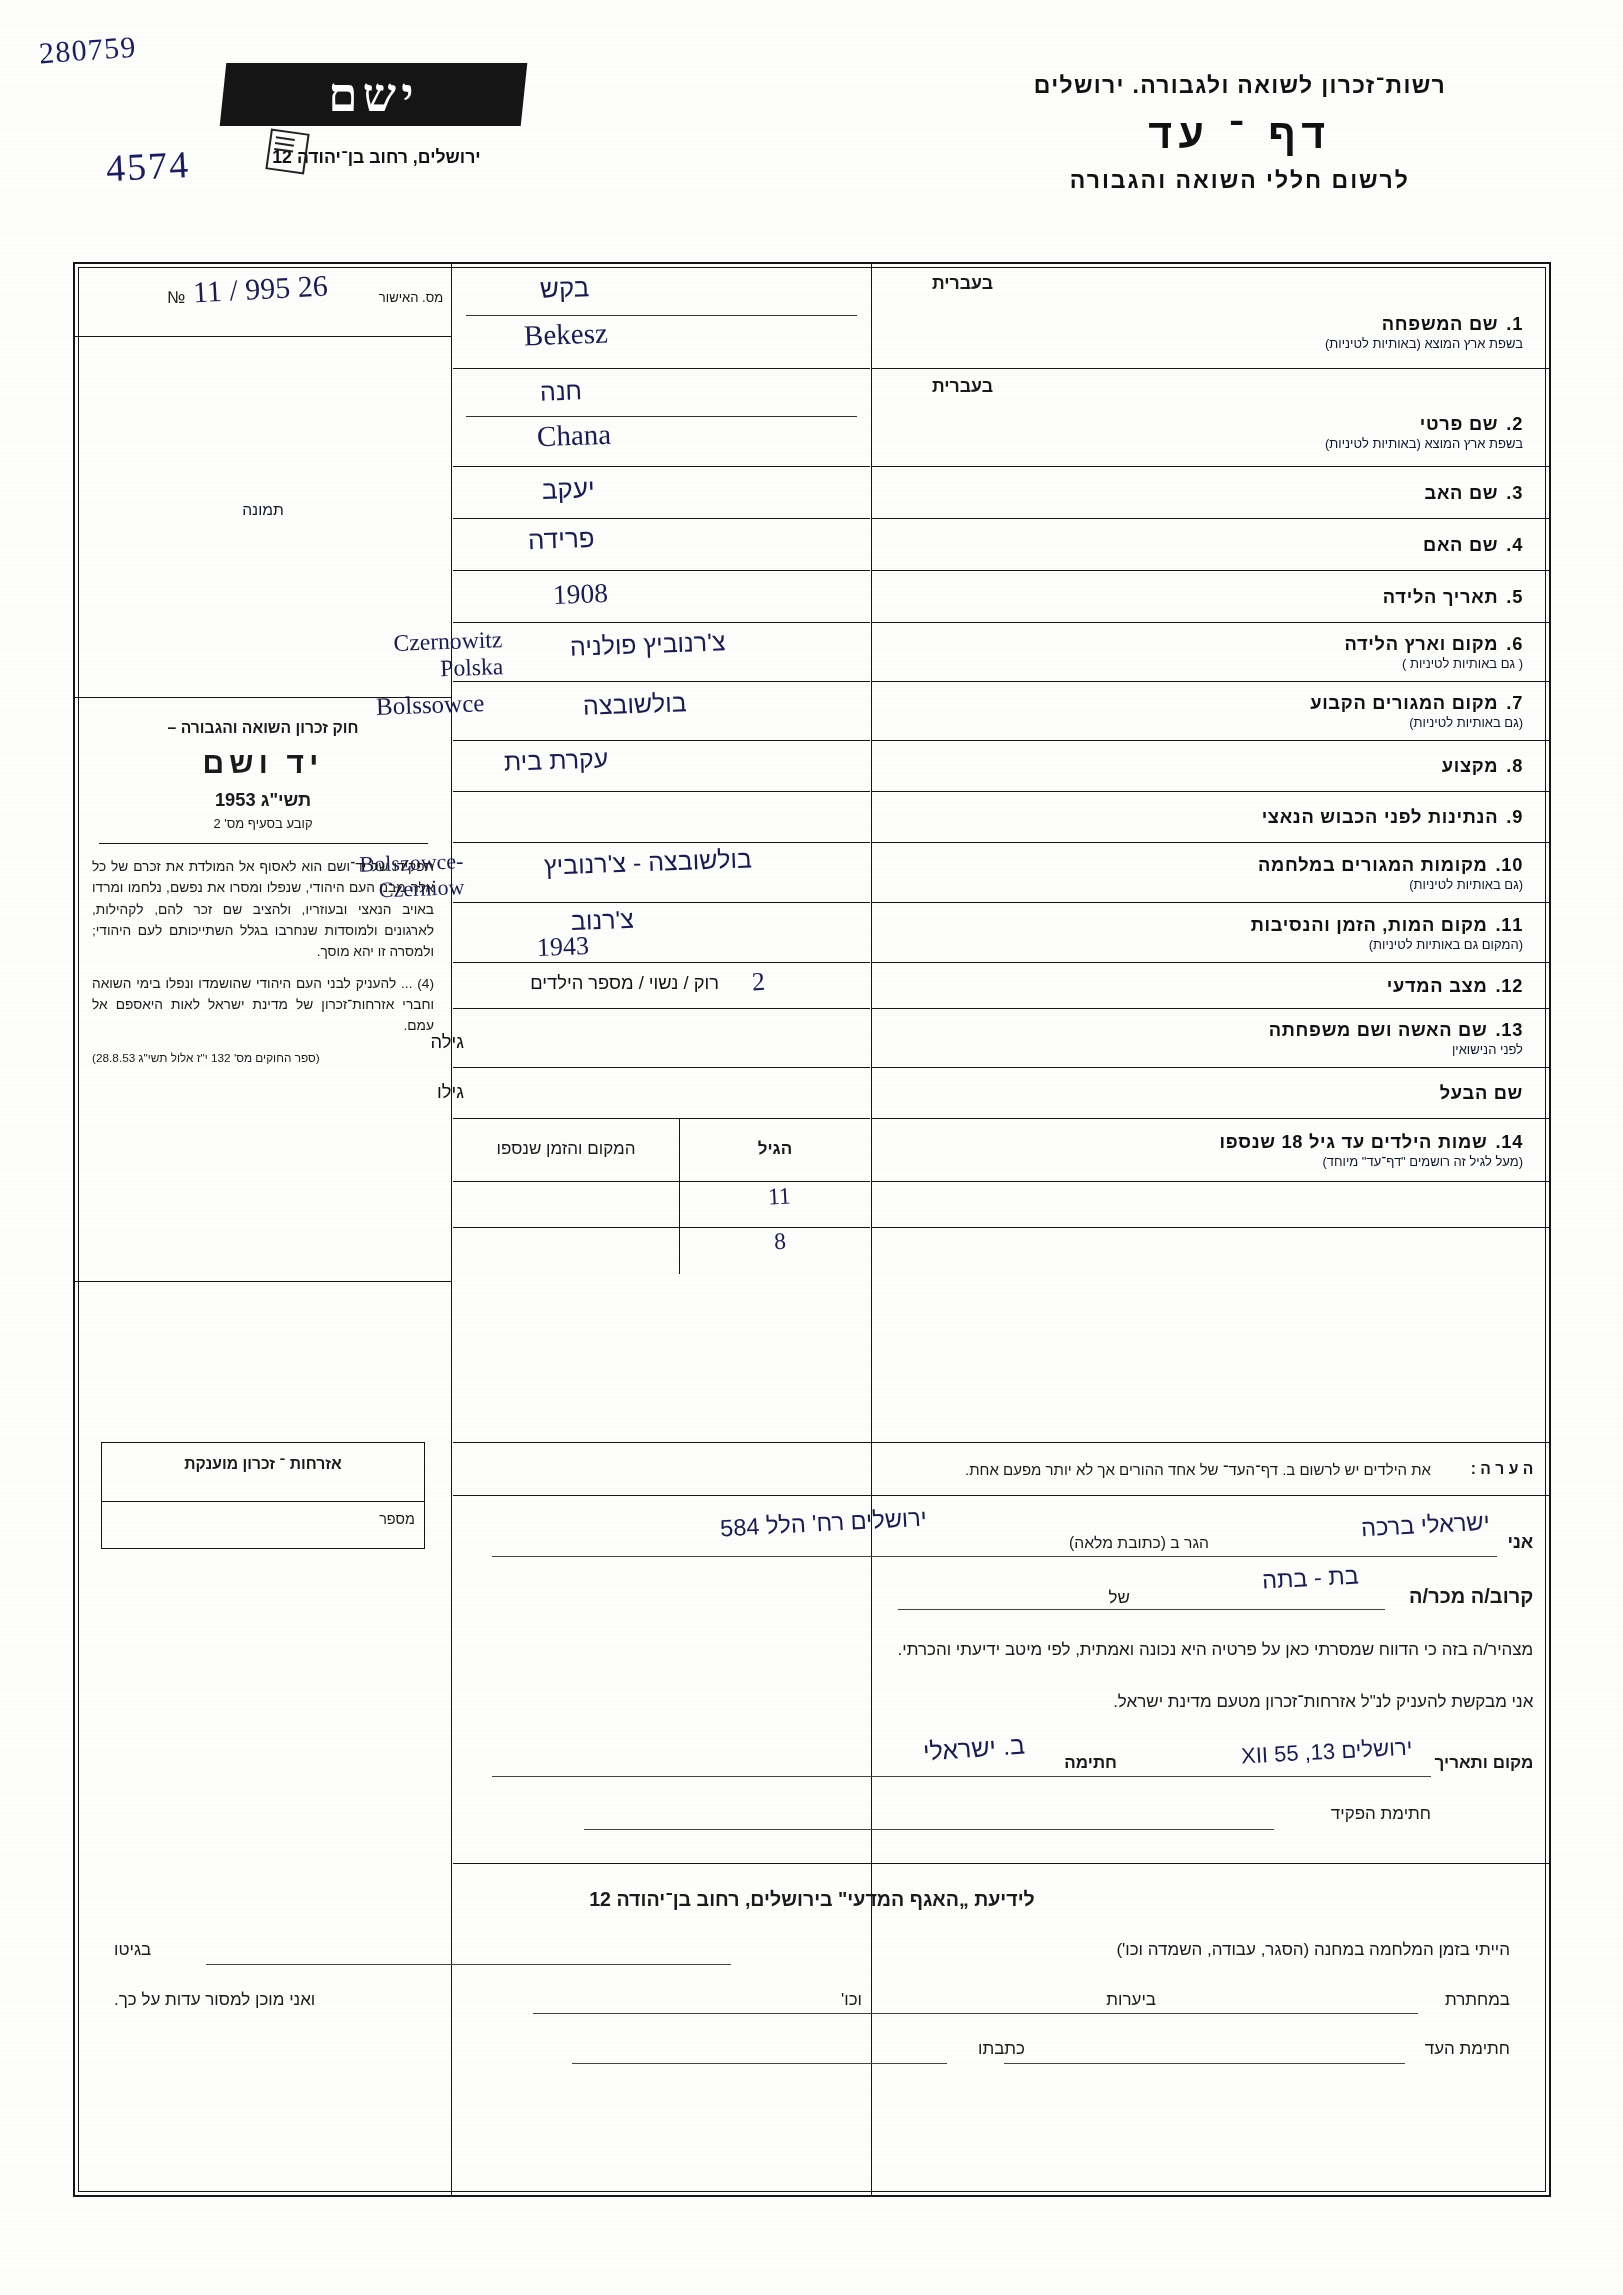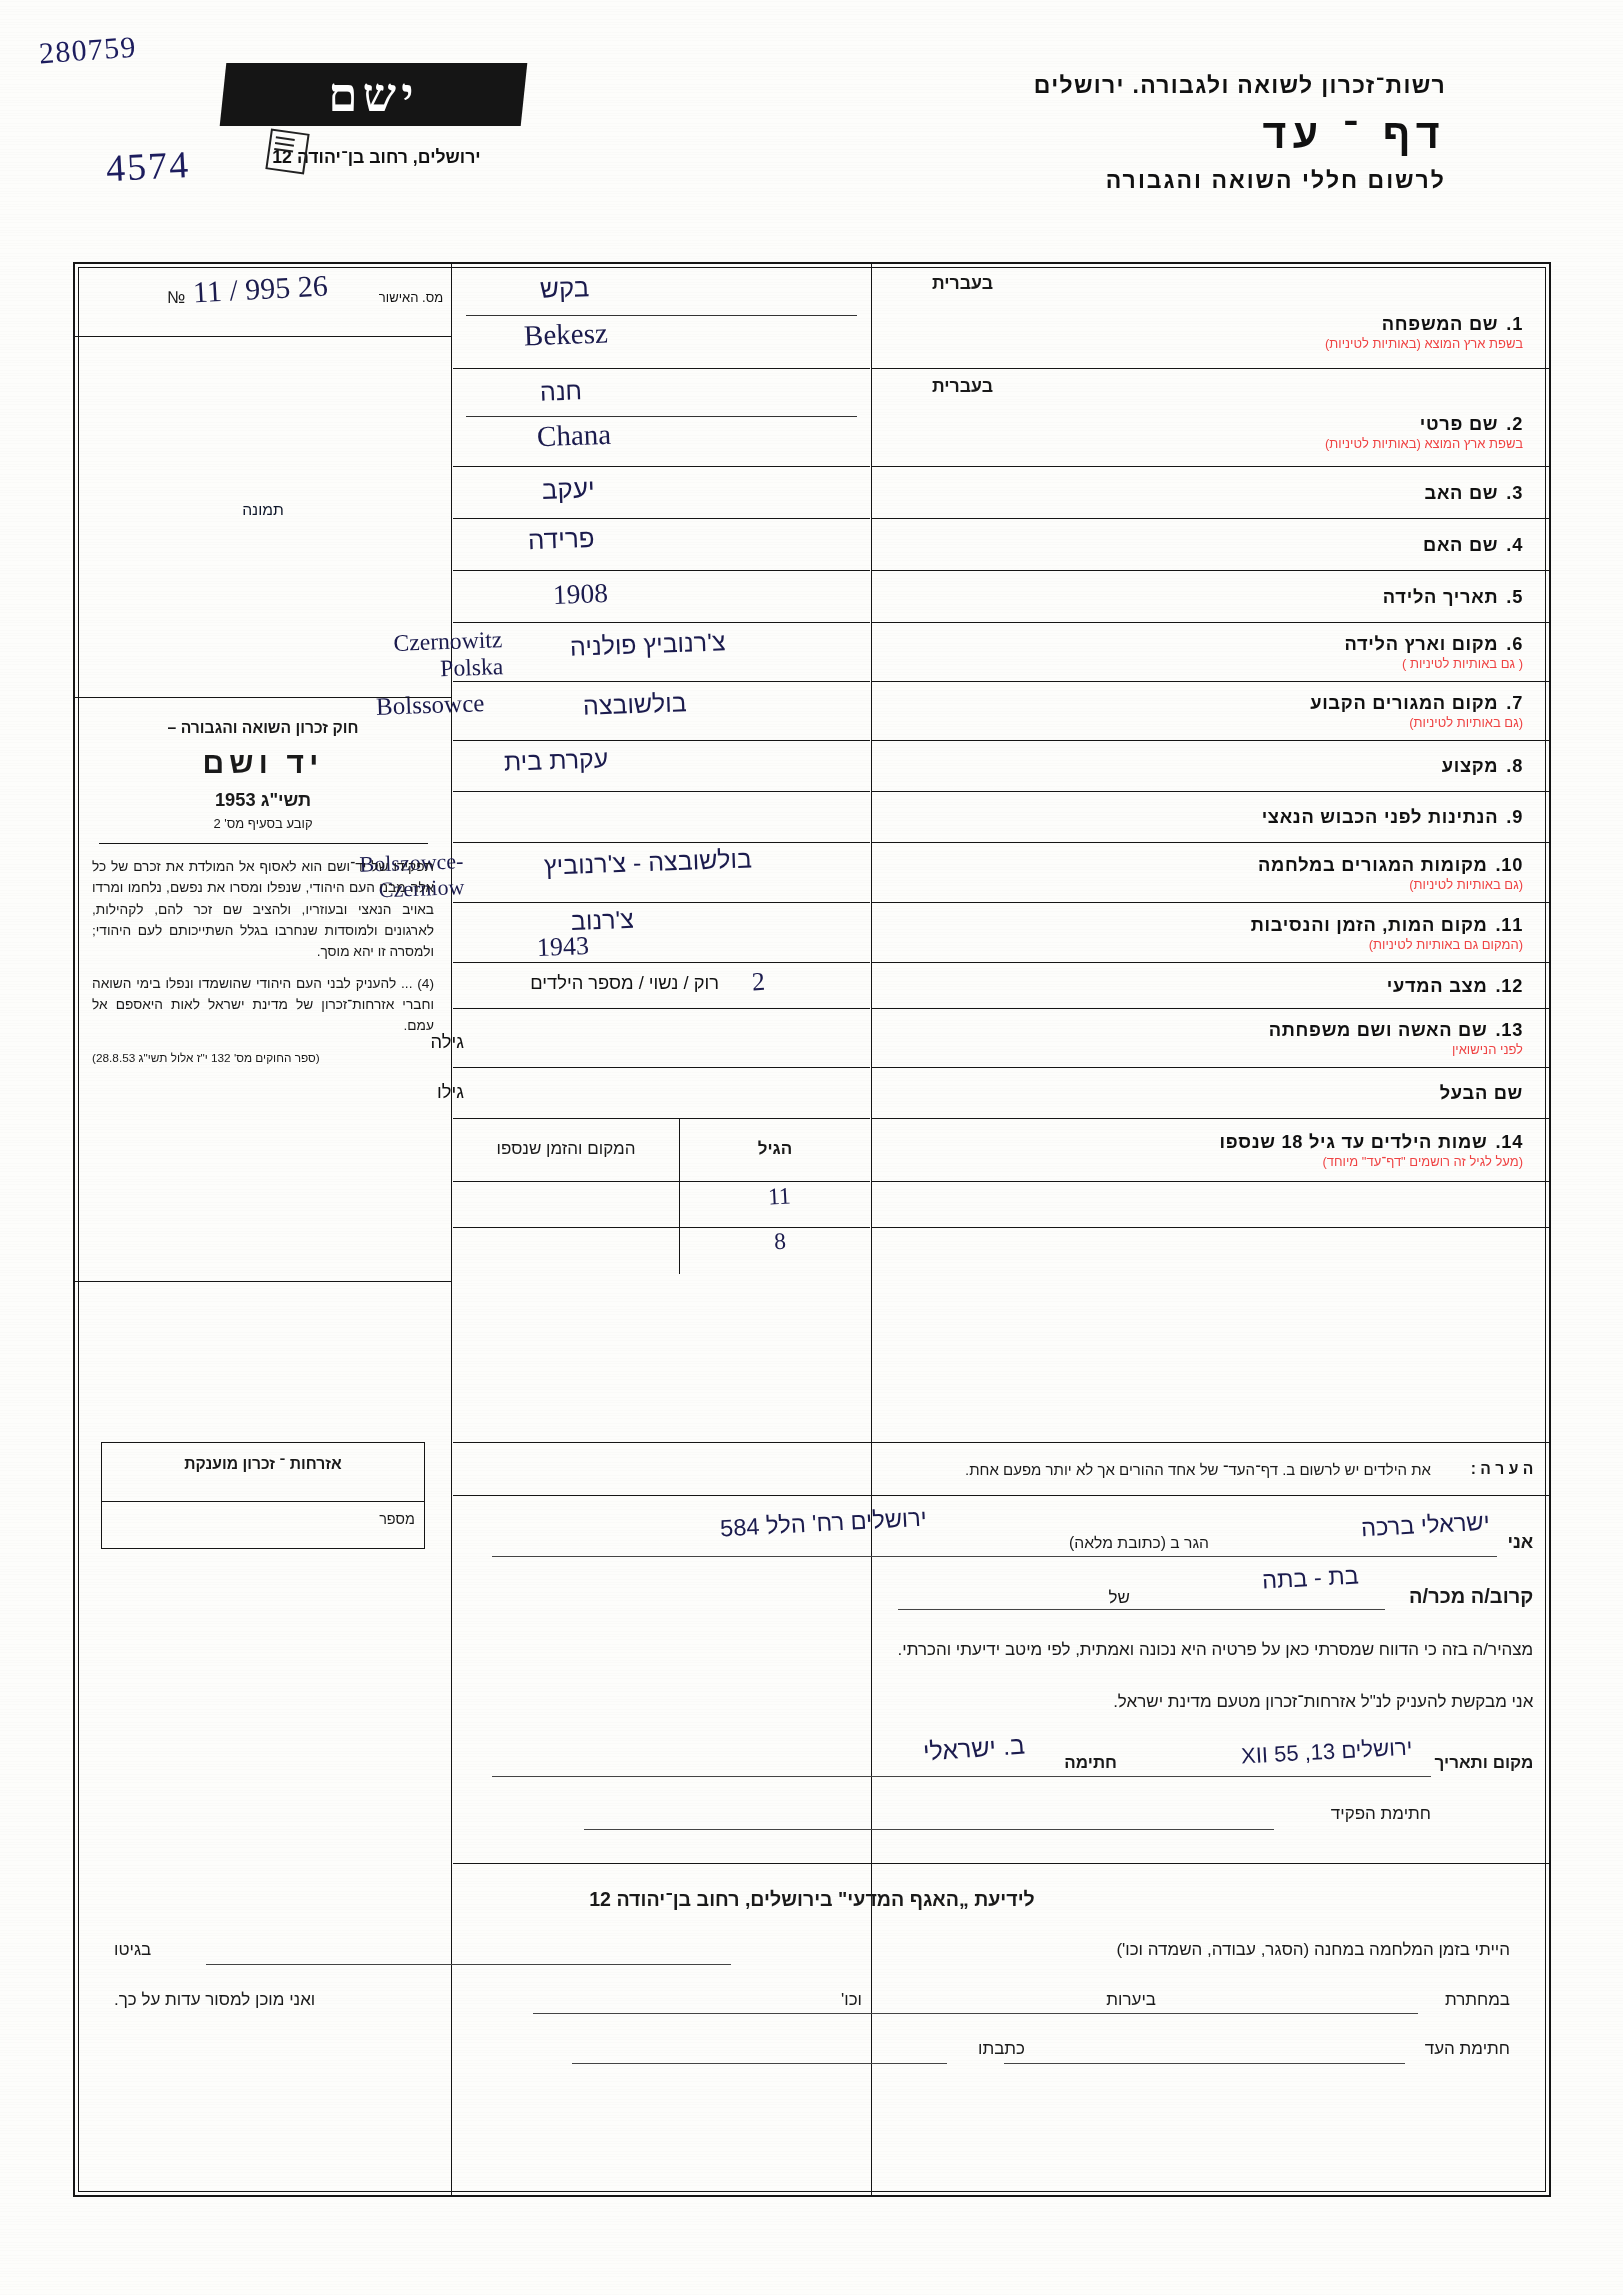--- a/index.html
+++ b/index.html
@@ -18,21 +18,21 @@
   .page::before{
     content:"";position:absolute;inset:0;
     background:
       repeating-linear-gradient(0deg, rgba(0,0,0,0.012) 0px, rgba(0,0,0,0.012) 0.7px, rgba(255,255,255,0) 0.7px, rgba(255,255,255,0) 2.6px);
     pointer-events:none;
   }
 
   
   .hdr{position:absolute;left:0;right:0;top:59px;height:151px;}
   .hdr-right{
-    position:absolute;right:177px;top:13px;text-align:right;
+    position:absolute;right:177px;top:13px;text-align:center;
   }
   .hdr-line1{
     font-size:23px;letter-spacing:1.3px;font-weight:bold;color:#111;
     white-space:nowrap;
   }
   .hdr-line2{
     font-size:41px;font-weight:bold;letter-spacing:6.5px;margin-top:11.8px;color:#111;
   }
   .hdr-line3{
     font-size:23px;letter-spacing:2px;margin-top:9.2px;font-weight:bold;color:#111;
@@ -96,21 +96,21 @@
   .labels{position:absolute;right:0;top:0;width:677px;}
   .lrow{
     position:relative;
     border-bottom:1.3px solid #151515;
     box-sizing:border-box;
     padding:0 26px 0 11.8px;
     display:flex;flex-direction:column;justify-content:center;
     text-align:right;
   }
   .lrow .t1{font-size:18.3px;font-weight:bold;letter-spacing:0.7px;color:#111;}
-  .lrow .t2{font-size:13px;color:#ef4444;margin-top:1px;}
+  .lrow .t2{font-size:13px;color:#0f172a;margin-top:1px;}
 
   
   .vals{position:absolute;right:679px;left:378px;top:0;}
   .vrow{
     position:relative;border-bottom:1.3px solid #151515;box-sizing:border-box;
   }
   .hw{
     position:absolute;
     font-family:"Liberation Serif", serif;
     color:#1b1b4d;

